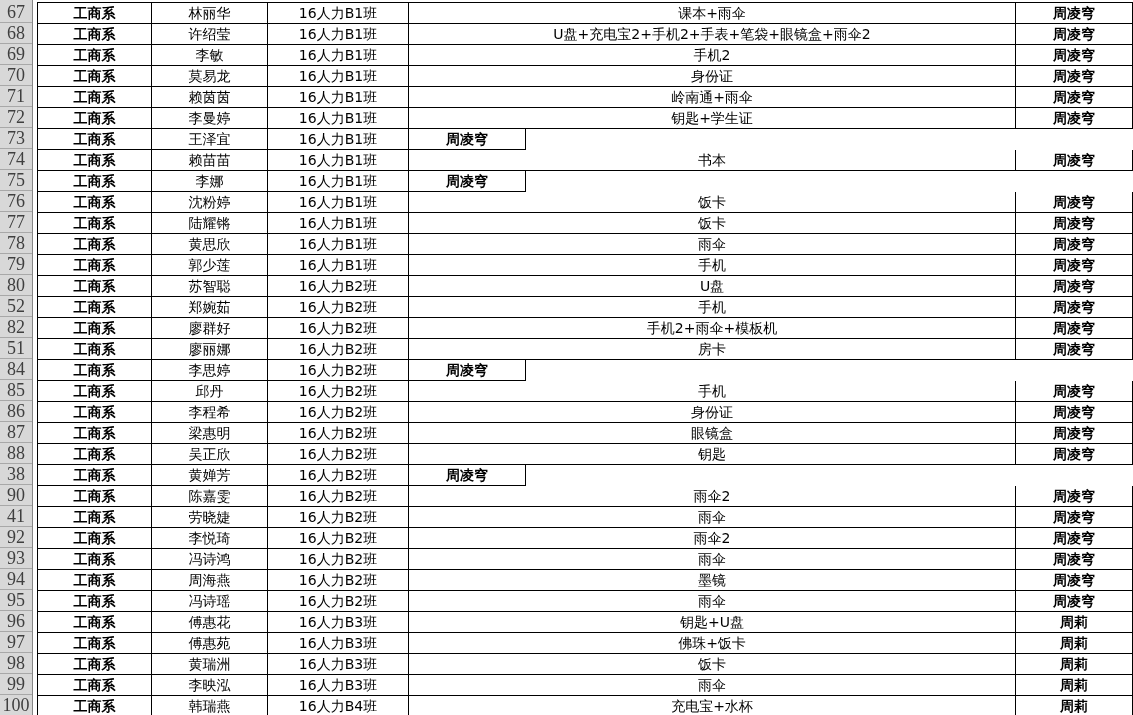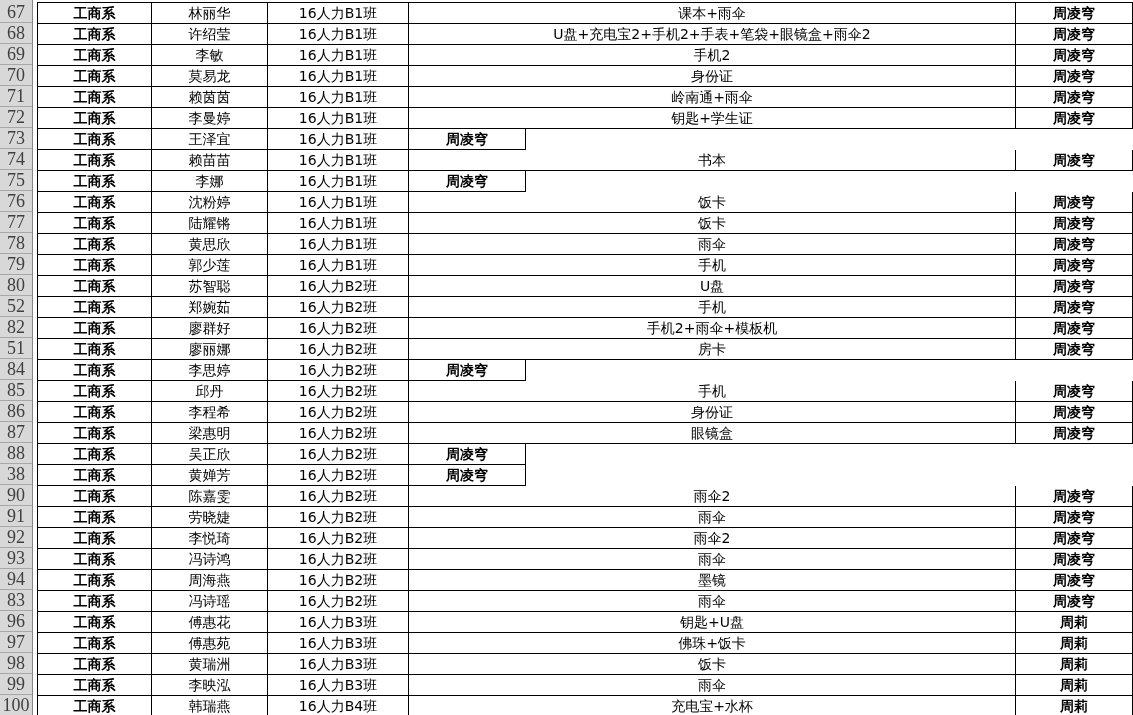--- a/index.html
+++ b/index.html
@@ -98,25 +98,25 @@
       <div class="rowhdr-cell">52</div>
       <div class="rowhdr-cell">82</div>
       <div class="rowhdr-cell">51</div>
       <div class="rowhdr-cell">84</div>
       <div class="rowhdr-cell">85</div>
       <div class="rowhdr-cell">86</div>
       <div class="rowhdr-cell">87</div>
       <div class="rowhdr-cell">88</div>
       <div class="rowhdr-cell">38</div>
       <div class="rowhdr-cell">90</div>
-      <div class="rowhdr-cell">91</div>
+      <div class="rowhdr-cell">41</div>
       <div class="rowhdr-cell">92</div>
       <div class="rowhdr-cell">93</div>
       <div class="rowhdr-cell">94</div>
-      <div class="rowhdr-cell">83</div>
+      <div class="rowhdr-cell">95</div>
       <div class="rowhdr-cell">96</div>
       <div class="rowhdr-cell">97</div>
       <div class="rowhdr-cell">98</div>
       <div class="rowhdr-cell">99</div>
       <div class="rowhdr-cell">100</div>
     </div>
   <div class="grid">
       <div class="trow">
     <div class="cell c-dept">工商系</div>
     <div class="cell c-name">林丽华</div>
@@ -258,20 +258,21 @@
     <div class="cell c-dept">工商系</div>
     <div class="cell c-name">梁惠明</div>
     <div class="cell c-class">16人力B2班</div>
     <div class="cell c-items">眼镜盒</div>
     <div class="cell c-handler">周凌穹</div>
   </div>
       <div class="trow">
     <div class="cell c-dept">工商系</div>
     <div class="cell c-name">吴正欣</div>
     <div class="cell c-class">16人力B2班</div>
+    <div class="cell c-items">钥匙</div>
     <div class="cell c-handler">周凌穹</div>
   </div>
       <div class="trow">
     <div class="cell c-dept">工商系</div>
     <div class="cell c-name">黄婵芳</div>
     <div class="cell c-class">16人力B2班</div>
     <div class="cell c-handler">周凌穹</div>
   </div>
       <div class="trow">
     <div class="cell c-dept">工商系</div>

